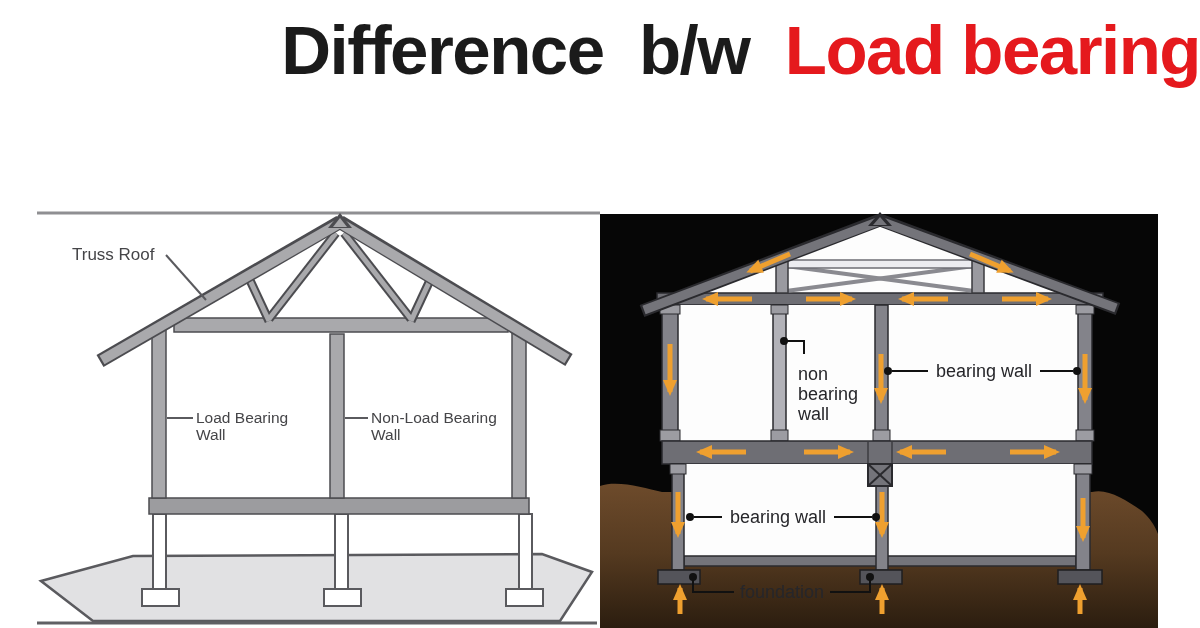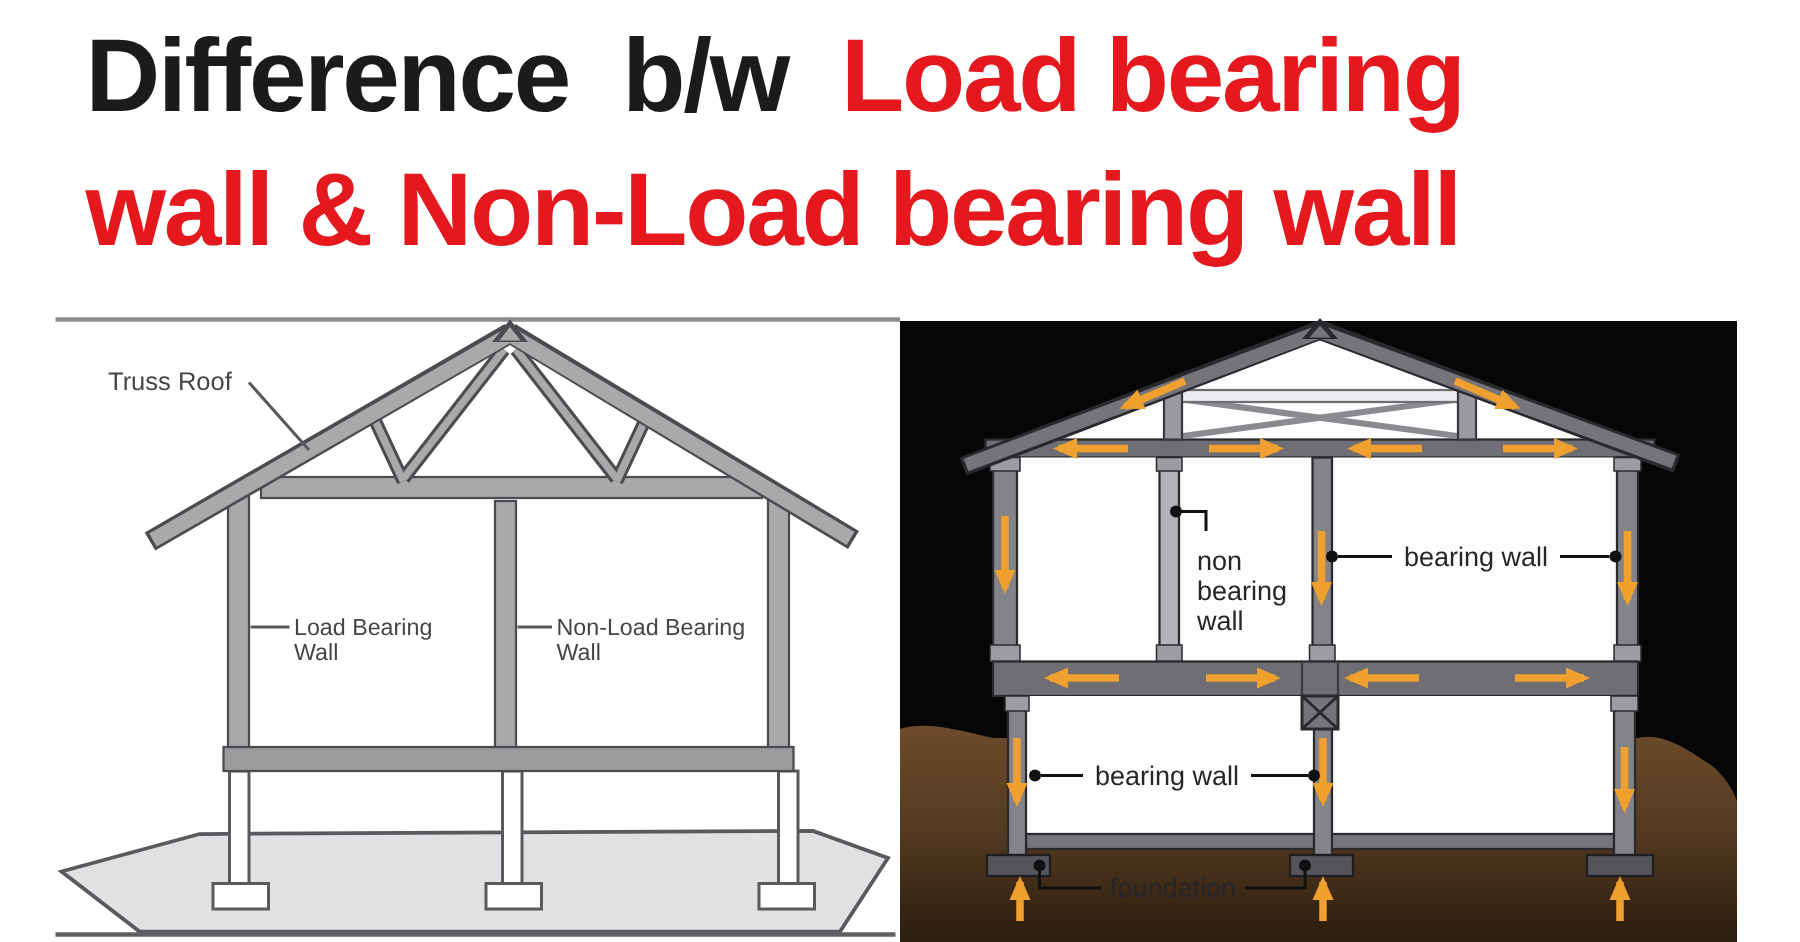--- a/index.html
+++ b/index.html
@@ -1,37 +1,36 @@
 <!DOCTYPE html>
 <html><head>
 <meta charset="utf-8">
 <style>
   html,body{margin:0;padding:0;background:#ffffff;}
   .page{position:relative;width:1200px;height:628px;background:#ffffff;overflow:hidden;
-        font-family:"Liberation Sans",sans-serif;}
+        font-family:"Liberation Sans",sans-serif;text-align:right;}
   .title{position:absolute;left:0;top:0;width:1200px;padding:6px 0 0 57px;box-sizing:border-box;}
   .t-line{white-space:pre;font-weight:bold;font-size:69px;line-height:89px;letter-spacing:-1.5px;color:#1b1b1b;}
   .t-black{color:#1b1b1b;}
   .t-red{color:#e5191d;}
   .panel{position:absolute;top:208px;}
   .panel-left{left:0;}
   .panel-right{left:600px;}
   svg text{font-family:"Liberation Sans",sans-serif;}
   .lbl-left{fill:#454548;font-size:15.5px;}
   .lbl-left-big{fill:#454548;font-size:17px;}
   .lbl-right{fill:#26262a;font-size:18px;}
 </style>
 </head>
 <body>
 
 <div class="page">
 
   <header class="title">
     <div class="t-line"><span class="t-black">Difference  b/w</span><span class="t-red">  Load bearing</span></div>
-    <div class="t-line t-red">wall &amp; Non-Load bearing wall</div>
   </header>
 
   <div class="panel panel-left">
   <svg width="600" height="420" viewBox="0 0 600 420">
 
     <line x1="37" y1="5" x2="600" y2="5" stroke="#8f8f92" stroke-width="3"></line>
 
     <polygon points="41,373 133,348 542,346 592,364 560,413 93,413" fill="#e1e1e3" stroke="#5a5a5e" stroke-width="2.5"></polygon>
     <line x1="37" y1="415" x2="597" y2="415" stroke="#606064" stroke-width="3"></line>
 

